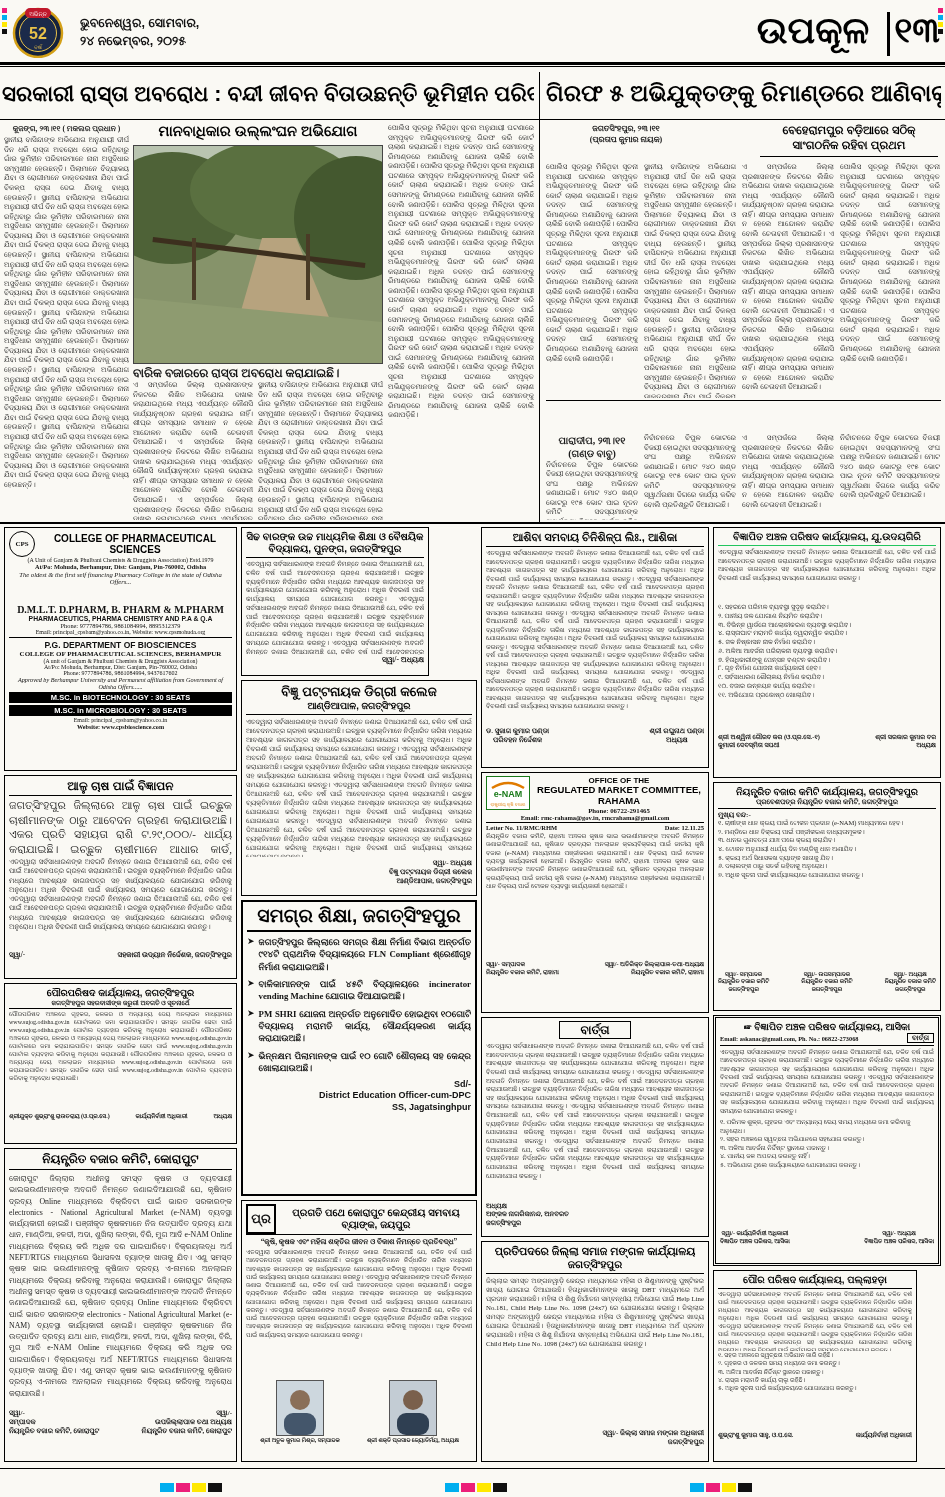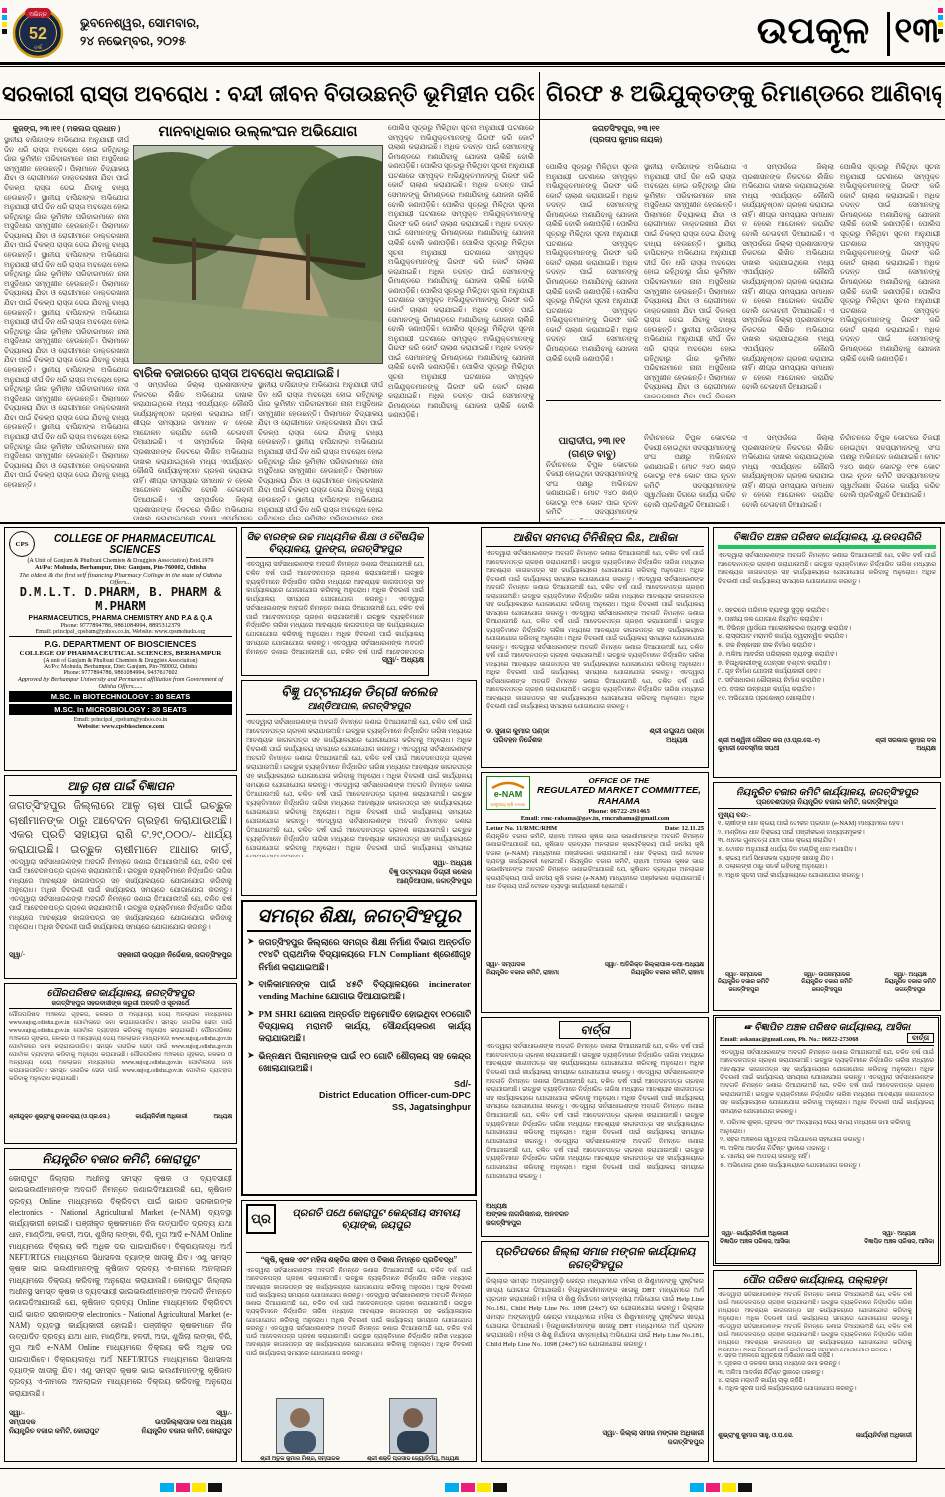--- a/index.html
+++ b/index.html
@@ -6,21 +6,21 @@
   .page{position:relative;width:945px;height:1497px;margin:0 auto;background:#faf9f4;
         font-family:"Liberation Serif",serif;color:#111;overflow:hidden;}
   .abs{position:absolute;box-sizing:border-box;}
   .hl{font-family:"Liberation Sans",sans-serif;font-weight:bold;color:#000;}
   .bt{font-size:7.2px;line-height:1.33;text-align:justify;color:#1c1c1c;overflow:hidden;word-break:break-word;}
   .dl{font-weight:bold;}
   .ctr{text-align:center;}
   .rt{text-align:right;}
   .rule{background:#000;}
   .adbox{border:1px solid #000;overflow:hidden;padding:3px 4px;background:transparent;}
-  .ttl{font-weight:bold;text-align:center;font-family:"Liberation Sans",sans-serif;color:#000;font-style:italic;}
+  .ttl{font-weight:bold;text-align:center;font-family:"Liberation Sans",sans-serif;color:#000;}
   .sig{font-weight:bold;line-height:1.25;}
   .list{white-space:pre-line;}
   .invbar{background:#000;color:#fff;font-weight:bold;text-align:center;font-family:"Liberation Sans",sans-serif;}
   .mark{width:14px;height:9px;display:inline-block;margin-right:2px;}
   .sq{width:5px;height:5px;margin-bottom:2px;}
 </style>
 </head>
 <body>
 
 <div class="page">
@@ -90,20 +90,21 @@
     <span>ସ୍ଥାନୀୟ ବାସିନ୍ଦାଙ୍କ ଅଭିଯୋଗ ଅନୁଯାୟୀ ଦୀର୍ଘ ଦିନ ଧରି ରାସ୍ତା ଅବରୋଧ ହୋଇ ରହିଥିବାରୁ ଗାଁର ଭୂମିହୀନ ପରିବାରମାନେ ନାନା ଅସୁବିଧାର ସମ୍ମୁଖୀନ ହେଉଛନ୍ତି। ପିଲାମାନେ ବିଦ୍ୟାଳୟ ଯିବା ଓ ରୋଗୀମାନେ ଡାକ୍ତରଖାନା ଯିବା ପାଇଁ ବିକଳ୍ପ ରାସ୍ତା ଦେଇ ଯିବାକୁ ବାଧ୍ୟ ହେଉଛନ୍ତି। ସ୍ଥାନୀୟ ବାସିନ୍ଦାଙ୍କ ଅଭିଯୋଗ ଅନୁଯାୟୀ ଦୀର୍ଘ ଦିନ ଧରି ରାସ୍ତା ଅବରୋଧ ହୋଇ ରହିଥିବାରୁ ଗାଁର ଭୂମିହୀନ ପରିବାରମାନେ ନାନା ଅସୁବିଧାର ସମ୍ମୁଖୀନ ହେଉଛନ୍ତି। ପିଲାମାନେ ବିଦ୍ୟାଳୟ ଯିବା ଓ ରୋଗୀମାନେ ଡାକ୍ତରଖାନା ଯିବା ପାଇଁ ବିକଳ୍ପ ରାସ୍ତା ଦେଇ ଯିବାକୁ ବାଧ୍ୟ ହେଉଛନ୍ତି। ସ୍ଥାନୀୟ ବାସିନ୍ଦାଙ୍କ ଅଭିଯୋଗ ଅନୁଯାୟୀ ଦୀର୍ଘ ଦିନ ଧରି ରାସ୍ତା ଅବରୋଧ ହୋଇ ରହିଥିବାରୁ ଗାଁର ଭୂମିହୀନ ପରିବାରମାନେ ନାନା ଅସୁବିଧାର ସମ୍ମୁଖୀନ ହେଉଛନ୍ତି। ପିଲାମାନେ ବିଦ୍ୟାଳୟ ଯିବା ଓ ରୋଗୀମାନେ ଡାକ୍ତରଖାନା ଯିବା ପାଇଁ ବିକଳ୍ପ ରାସ୍ତା ଦେଇ ଯିବାକୁ ବାଧ୍ୟ ହେଉଛନ୍ତି।</span>
   </div>
   <div class="abs bt" style="left:388px;top:124px;width:146px;height:396px">
     <span>ପୋଲିସ ସୂତ୍ରରୁ ମିଳିଥିବା ସୂଚନା ଅନୁଯାୟୀ ଘଟଣାରେ ସମ୍ପୃକ୍ତ ଅଭିଯୁକ୍ତମାନଙ୍କୁ ଗିରଫ କରି କୋର୍ଟ ଚାଲାଣ କରାଯାଇଛି। ଅଧିକ ତଦନ୍ତ ପାଇଁ ସେମାନଙ୍କୁ ରିମାଣ୍ଡରେ ଅଣାଯିବାକୁ ଯୋଜନା ଚାଲିଛି ବୋଲି ଜଣାପଡ଼ିଛି। ପୋଲିସ ସୂତ୍ରରୁ ମିଳିଥିବା ସୂଚନା ଅନୁଯାୟୀ ଘଟଣାରେ ସମ୍ପୃକ୍ତ ଅଭିଯୁକ୍ତମାନଙ୍କୁ ଗିରଫ କରି କୋର୍ଟ ଚାଲାଣ କରାଯାଇଛି। ଅଧିକ ତଦନ୍ତ ପାଇଁ ସେମାନଙ୍କୁ ରିମାଣ୍ଡରେ ଅଣାଯିବାକୁ ଯୋଜନା ଚାଲିଛି ବୋଲି ଜଣାପଡ଼ିଛି। ପୋଲିସ ସୂତ୍ରରୁ ମିଳିଥିବା ସୂଚନା ଅନୁଯାୟୀ ଘଟଣାରେ ସମ୍ପୃକ୍ତ ଅଭିଯୁକ୍ତମାନଙ୍କୁ ଗିରଫ କରି କୋର୍ଟ ଚାଲାଣ କରାଯାଇଛି। ଅଧିକ ତଦନ୍ତ ପାଇଁ ସେମାନଙ୍କୁ ରିମାଣ୍ଡରେ ଅଣାଯିବାକୁ ଯୋଜନା ଚାଲିଛି ବୋଲି ଜଣାପଡ଼ିଛି। ପୋଲିସ ସୂତ୍ରରୁ ମିଳିଥିବା ସୂଚନା ଅନୁଯାୟୀ ଘଟଣାରେ ସମ୍ପୃକ୍ତ ଅଭିଯୁକ୍ତମାନଙ୍କୁ ଗିରଫ କରି କୋର୍ଟ ଚାଲାଣ କରାଯାଇଛି। ଅଧିକ ତଦନ୍ତ ପାଇଁ ସେମାନଙ୍କୁ ରିମାଣ୍ଡରେ ଅଣାଯିବାକୁ ଯୋଜନା ଚାଲିଛି ବୋଲି ଜଣାପଡ଼ିଛି। ପୋଲିସ ସୂତ୍ରରୁ ମିଳିଥିବା ସୂଚନା ଅନୁଯାୟୀ ଘଟଣାରେ ସମ୍ପୃକ୍ତ ଅଭିଯୁକ୍ତମାନଙ୍କୁ ଗିରଫ କରି କୋର୍ଟ ଚାଲାଣ କରାଯାଇଛି। ଅଧିକ ତଦନ୍ତ ପାଇଁ ସେମାନଙ୍କୁ ରିମାଣ୍ଡରେ ଅଣାଯିବାକୁ ଯୋଜନା ଚାଲିଛି ବୋଲି ଜଣାପଡ଼ିଛି। ପୋଲିସ ସୂତ୍ରରୁ ମିଳିଥିବା ସୂଚନା ଅନୁଯାୟୀ ଘଟଣାରେ ସମ୍ପୃକ୍ତ ଅଭିଯୁକ୍ତମାନଙ୍କୁ ଗିରଫ କରି କୋର୍ଟ ଚାଲାଣ କରାଯାଇଛି। ଅଧିକ ତଦନ୍ତ ପାଇଁ ସେମାନଙ୍କୁ ରିମାଣ୍ଡରେ ଅଣାଯିବାକୁ ଯୋଜନା ଚାଲିଛି ବୋଲି ଜଣାପଡ଼ିଛି। ପୋଲିସ ସୂତ୍ରରୁ ମିଳିଥିବା ସୂଚନା ଅନୁଯାୟୀ ଘଟଣାରେ ସମ୍ପୃକ୍ତ ଅଭିଯୁକ୍ତମାନଙ୍କୁ ଗିରଫ କରି କୋର୍ଟ ଚାଲାଣ କରାଯାଇଛି। ଅଧିକ ତଦନ୍ତ ପାଇଁ ସେମାନଙ୍କୁ ରିମାଣ୍ଡରେ ଅଣାଯିବାକୁ ଯୋଜନା ଚାଲିଛି ବୋଲି ଜଣାପଡ଼ିଛି।</span>
   </div>
 
   <div class="abs ctr dl" style="left:546px;top:124px;width:160px;font-size:8px;line-height:1.35">
     <div>ଜଗତସିଂହପୁର, ୨୩।୧୧</div>
     <div>(ପ୍ରତାପ କୁମାର ନାୟକ)</div>
   </div>
+  <div class="abs hl ctr" style="left:760px;top:123px;width:178px;font-size:11.5px;line-height:1.3;border-bottom:1px solid #000;padding-bottom:3px">ବେହେରାମପୁର ବଡ଼ିଆରେ ସଠିକ୍ ସାଂଗଠନିକ ରହିବା ପ୍ରଥମ</div>
   <div class="abs bt" style="left:546px;top:163px;width:92px;height:235px">
     <span>ପୋଲିସ ସୂତ୍ରରୁ ମିଳିଥିବା ସୂଚନା ଅନୁଯାୟୀ ଘଟଣାରେ ସମ୍ପୃକ୍ତ ଅଭିଯୁକ୍ତମାନଙ୍କୁ ଗିରଫ କରି କୋର୍ଟ ଚାଲାଣ କରାଯାଇଛି। ଅଧିକ ତଦନ୍ତ ପାଇଁ ସେମାନଙ୍କୁ ରିମାଣ୍ଡରେ ଅଣାଯିବାକୁ ଯୋଜନା ଚାଲିଛି ବୋଲି ଜଣାପଡ଼ିଛି। ପୋଲିସ ସୂତ୍ରରୁ ମିଳିଥିବା ସୂଚନା ଅନୁଯାୟୀ ଘଟଣାରେ ସମ୍ପୃକ୍ତ ଅଭିଯୁକ୍ତମାନଙ୍କୁ ଗିରଫ କରି କୋର୍ଟ ଚାଲାଣ କରାଯାଇଛି। ଅଧିକ ତଦନ୍ତ ପାଇଁ ସେମାନଙ୍କୁ ରିମାଣ୍ଡରେ ଅଣାଯିବାକୁ ଯୋଜନା ଚାଲିଛି ବୋଲି ଜଣାପଡ଼ିଛି। ପୋଲିସ ସୂତ୍ରରୁ ମିଳିଥିବା ସୂଚନା ଅନୁଯାୟୀ ଘଟଣାରେ ସମ୍ପୃକ୍ତ ଅଭିଯୁକ୍ତମାନଙ୍କୁ ଗିରଫ କରି କୋର୍ଟ ଚାଲାଣ କରାଯାଇଛି। ଅଧିକ ତଦନ୍ତ ପାଇଁ ସେମାନଙ୍କୁ ରିମାଣ୍ଡରେ ଅଣାଯିବାକୁ ଯୋଜନା ଚାଲିଛି ବୋଲି ଜଣାପଡ଼ିଛି।</span>
   </div>
   <div class="abs bt" style="left:644px;top:163px;width:92px;height:235px">
     <span>ସ୍ଥାନୀୟ ବାସିନ୍ଦାଙ୍କ ଅଭିଯୋଗ ଅନୁଯାୟୀ ଦୀର୍ଘ ଦିନ ଧରି ରାସ୍ତା ଅବରୋଧ ହୋଇ ରହିଥିବାରୁ ଗାଁର ଭୂମିହୀନ ପରିବାରମାନେ ନାନା ଅସୁବିଧାର ସମ୍ମୁଖୀନ ହେଉଛନ୍ତି। ପିଲାମାନେ ବିଦ୍ୟାଳୟ ଯିବା ଓ ରୋଗୀମାନେ ଡାକ୍ତରଖାନା ଯିବା ପାଇଁ ବିକଳ୍ପ ରାସ୍ତା ଦେଇ ଯିବାକୁ ବାଧ୍ୟ ହେଉଛନ୍ତି। ସ୍ଥାନୀୟ ବାସିନ୍ଦାଙ୍କ ଅଭିଯୋଗ ଅନୁଯାୟୀ ଦୀର୍ଘ ଦିନ ଧରି ରାସ୍ତା ଅବରୋଧ ହୋଇ ରହିଥିବାରୁ ଗାଁର ଭୂମିହୀନ ପରିବାରମାନେ ନାନା ଅସୁବିଧାର ସମ୍ମୁଖୀନ ହେଉଛନ୍ତି। ପିଲାମାନେ ବିଦ୍ୟାଳୟ ଯିବା ଓ ରୋଗୀମାନେ ଡାକ୍ତରଖାନା ଯିବା ପାଇଁ ବିକଳ୍ପ ରାସ୍ତା ଦେଇ ଯିବାକୁ ବାଧ୍ୟ ହେଉଛନ୍ତି। ସ୍ଥାନୀୟ ବାସିନ୍ଦାଙ୍କ ଅଭିଯୋଗ ଅନୁଯାୟୀ ଦୀର୍ଘ ଦିନ ଧରି ରାସ୍ତା ଅବରୋଧ ହୋଇ ରହିଥିବାରୁ ଗାଁର ଭୂମିହୀନ ପରିବାରମାନେ ନାନା ଅସୁବିଧାର ସମ୍ମୁଖୀନ ହେଉଛନ୍ତି। ପିଲାମାନେ ବିଦ୍ୟାଳୟ ଯିବା ଓ ରୋଗୀମାନେ ଡାକ୍ତରଖାନା ଯିବା ପାଇଁ ବିକଳ୍ପ ରାସ୍ତା ଦେଇ ଯିବାକୁ ବାଧ୍ୟ ହେଉଛନ୍ତି।</span>
   </div>
   <div class="abs bt" style="left:742px;top:163px;width:92px;height:235px">
     <span>ଏ ସମ୍ପର୍କରେ ଜିଲ୍ଲା ପ୍ରଶାସନଙ୍କ ନିକଟରେ ଲିଖିତ ଅଭିଯୋଗ ଦାଖଲ କରାଯାଇଥିଲେ ମଧ୍ୟ ଏପର୍ଯ୍ୟନ୍ତ କୌଣସି କାର୍ଯ୍ୟାନୁଷ୍ଠାନ ଗ୍ରହଣ କରାଯାଇ ନାହିଁ। ଶୀଘ୍ର ସମସ୍ୟାର ସମାଧାନ ନ ହେଲେ ଆନ୍ଦୋଳନ କରାଯିବ ବୋଲି ଚେତାବନୀ ଦିଆଯାଇଛି। ଏ ସମ୍ପର୍କରେ ଜିଲ୍ଲା ପ୍ରଶାସନଙ୍କ ନିକଟରେ ଲିଖିତ ଅଭିଯୋଗ ଦାଖଲ କରାଯାଇଥିଲେ ମଧ୍ୟ ଏପର୍ଯ୍ୟନ୍ତ କୌଣସି କାର୍ଯ୍ୟାନୁଷ୍ଠାନ ଗ୍ରହଣ କରାଯାଇ ନାହିଁ। ଶୀଘ୍ର ସମସ୍ୟାର ସମାଧାନ ନ ହେଲେ ଆନ୍ଦୋଳନ କରାଯିବ ବୋଲି ଚେତାବନୀ ଦିଆଯାଇଛି। ଏ ସମ୍ପର୍କରେ ଜିଲ୍ଲା ପ୍ରଶାସନଙ୍କ ନିକଟରେ ଲିଖିତ ଅଭିଯୋଗ ଦାଖଲ କରାଯାଇଥିଲେ ମଧ୍ୟ ଏପର୍ଯ୍ୟନ୍ତ କୌଣସି କାର୍ଯ୍ୟାନୁଷ୍ଠାନ ଗ୍ରହଣ କରାଯାଇ ନାହିଁ। ଶୀଘ୍ର ସମସ୍ୟାର ସମାଧାନ ନ ହେଲେ ଆନ୍ଦୋଳନ କରାଯିବ ବୋଲି ଚେତାବନୀ ଦିଆଯାଇଛି।</span>
   </div>
   <div class="abs bt" style="left:840px;top:163px;width:100px;height:235px">
@@ -128,21 +129,21 @@
   <div class="abs rule" style="left:0;top:522px;width:945px;height:2px"></div>
 
   <div class="abs adbox" style="left:4px;top:527px;width:233px;height:244px">
     <div style="display:flex;align-items:center;gap:3px">
       <div style="width:24px;height:24px;border:1.5px solid #000;border-radius:50%;font-size:7px;font-weight:bold;display:flex;align-items:center;justify-content:center;flex:0 0 auto">CPS</div>
       <div class="ttl" style="font-size:10px;line-height:1.15;flex:1">COLLEGE OF PHARMACEUTICAL SCIENCES</div>
     </div>
     <div class="ctr" style="font-size:6px">(A Unit of Ganjam &amp; Phulbani Chemists &amp; Druggists Association)  Estd.1979</div>
     <div class="ctr dl" style="font-size:6.3px">At/Po: Mohuda, Berhampur, Dist: Ganjam, Pin-760002, Odisha</div>
     <div class="ctr" style="font-size:6.6px;font-style:italic;margin-top:1px">The oldest &amp; the first self financing Pharmacy College in the state of Odisha Offers...</div>
-    <div class="ctr dl" style="font-size:12px;margin-top:1px;font-family:Liberation Mono, monospace">D.M.L.T. D.PHARM, B. PHARM &amp; M.PHARM</div>
+    <div class="ctr dl" style="font-size:10px;margin-top:19px;font-family:Liberation Serif, serif">D.M.L.T. D.PHARM, B. PHARM &amp; M.PHARM</div>
     <div class="ctr dl" style="font-size:6.8px;font-family:'Liberation Sans',sans-serif">PHARMACEUTICS, PHARMA CHEMISTRY AND P.A &amp; Q.A</div>
     <div class="ctr" style="font-size:6.3px">Phone: 9777894786, 9861084994, 8895312379</div>
     <div class="ctr" style="font-size:6px">Email: principal_cpsbam@yahoo.co.in, Website: www.cpsmohuda.org</div>
     <div style="border-top:1px solid #000;margin:2px 0"></div>
     <div class="ctr dl" style="font-size:8.5px;font-family:'Liberation Sans',sans-serif">P.G. DEPARTMENT OF BIOSCIENCES</div>
     <div class="ctr dl" style="font-size:7px">COLLEGE OF PHARMACEUTICAL SCIENCES, BERHAMPUR</div>
     <div class="ctr" style="font-size:5.8px">(A unit of Ganjam &amp; Phulbani Chemists &amp; Druggists Association)</div>
     <div class="ctr" style="font-size:6px">At/Po: Mohuda, Berhampur, Dist: Ganjam, Pin-760002, Odisha</div>
     <div class="ctr" style="font-size:6px">Phone: 9777894786, 9861084994, 9437617602</div>
     <div class="ctr" style="font-size:6.2px;font-style:italic">Approved by Berhampur University and Permanent affiliation from Government of Odisha Offers......</div>
@@ -168,21 +169,21 @@
         <div>ପରିବହନ ନିର୍ଦ୍ଦେଶକ</div>
       </div>
       <div class="sig ctr" style="font-size:7px">
         <div>ଶ୍ରୀ ରଘୁନାଥ ପଣ୍ଡା</div>
         <div>ଅଧ୍ୟକ୍ଷ</div>
       </div>
     </div>
   </div>
 
   <div class="abs adbox" style="left:713px;top:527px;width:228px;height:251px">
-    <div class="ttl" style="font-size:10px;border-bottom:4px solid #22c55e;padding-bottom:2px;margin-bottom:2px">ବିଜ୍ଞାପିତ ଅଞ୍ଚଳ ପରିଷଦ କାର୍ଯ୍ୟାଳୟ, ଯୁ.ଉଦୟଗିରି</div>
+    <div class="ttl" style="font-size:10px;border-bottom:1px solid #22c55e;padding-bottom:2px;margin-bottom:2px">ବିଜ୍ଞାପିତ ଅଞ୍ଚଳ ପରିଷଦ କାର୍ଯ୍ୟାଳୟ, ଯୁ.ଉଦୟଗିରି</div>
     <div class="bt" style="font-size:6.4px;height:55px">ଏତଦ୍ୱାରା ସର୍ବସାଧାରଣଙ୍କ ଅବଗତି ନିମନ୍ତେ ଜଣାଇ ଦିଆଯାଉଅଛି ଯେ, ଚଳିତ ବର୍ଷ ପାଇଁ ଆବେଦନପତ୍ର ଗ୍ରହଣ କରାଯାଉଅଛି। ଇଚ୍ଛୁକ ବ୍ୟକ୍ତିମାନେ ନିର୍ଦ୍ଧାରିତ ତାରିଖ ମଧ୍ୟରେ ଆବଶ୍ୟକ କାଗଜପତ୍ର ସହ କାର୍ଯ୍ୟାଳୟରେ ଯୋଗାଯୋଗ କରିବାକୁ ଅନୁରୋଧ। ଅଧିକ ବିବରଣୀ ପାଇଁ କାର୍ଯ୍ୟାଳୟ ସମୟରେ ଯୋଗାଯୋଗ କରନ୍ତୁ।</div>
     <div class="bt list" style="font-size:6.6px;height:128px;text-align:left">୧. ସହରରେ ପରିମଳ ବ୍ୟବସ୍ଥା ସୁଦୃଢ଼ କରାଯିବ।
 ୨. ପାନୀୟ ଜଳ ଯୋଗାଣ ନିୟମିତ କରାଯିବ।
 ୩. ବିଭିନ୍ନ ୱାର୍ଡରେ ଆଲୋକୀକରଣ ବ୍ୟବସ୍ଥା କରାଯିବ।
 ୪. ରାସ୍ତାଘାଟ ମରାମତି କାର୍ଯ୍ୟ ତ୍ୱରାନ୍ୱିତ କରାଯିବ।
 ୫. ଜଳ ନିଷ୍କାସନ ନାଳ ନିର୍ମାଣ କରାଯିବ।
 ୬. ଅଳିଆ ଆବର୍ଜନା ପରିଚାଳନା ବ୍ୟବସ୍ଥା କରାଯିବ।
 ୭. ହିତାଧିକାରୀଙ୍କୁ ପେନ୍ସନ ବଣ୍ଟନ କରାଯିବ।
 ୮. ଗୃହ ନିର୍ମାଣ ଯୋଜନା କାର୍ଯ୍ୟକାରୀ ହେବ।
 ୯. ସର୍ବସାଧାରଣ ଶୌଚାଳୟ ନିର୍ମାଣ କରାଯିବ।
@@ -373,21 +374,21 @@
       </div>
       <div class="sig rt" style="font-size:7px">
         <div>ସ୍ୱା/-</div>
         <div>ଉପଜିଲ୍ଲାପାଳ ତଥା ଅଧ୍ୟକ୍ଷ</div>
         <div>ନିୟନ୍ତ୍ରିତ ବଜାର କମିଟି, କୋରାପୁଟ</div>
       </div>
     </div>
   </div>
 
   <div class="abs adbox" style="left:241px;top:1200px;width:236px;height:262px">
-    <div style="display:flex;gap:4px;align-items:center;border-bottom:1px solid #000;padding-bottom:18px;margin-bottom:2px">
+    <div style="display:flex;gap:4px;align-items:center;border-bottom:1px solid #000;padding-bottom:0;margin-bottom:2px">
       <div style="width:26px;height:26px;border:2px solid #000;font-size:13px;font-weight:bold;display:flex;align-items:center;justify-content:center;flex:0 0 auto">ପ୍ର</div>
       <div class="ttl" style="font-size:10px;line-height:1.25;flex:1">ପ୍ରଗତି ପଥେ କୋରାପୁଟ କେନ୍ଦ୍ରୀୟ ସମବାୟ ବ୍ୟାଙ୍କ, ଜୟପୁର</div>
     </div>
     <div class="ctr dl" style="font-size:7.3px;margin-bottom:2px">“କୃଷି, କୃଷକ ଏବଂ ମହିଳା ଶକ୍ତିର ଜୀବନ ଓ ବିକାଶ ନିମନ୍ତେ ପ୍ରତିବଦ୍ଧ”</div>
     <div class="bt" style="font-size:6.2px;height:128px">ଏତଦ୍ୱାରା ସର୍ବସାଧାରଣଙ୍କ ଅବଗତି ନିମନ୍ତେ ଜଣାଇ ଦିଆଯାଉଅଛି ଯେ, ଚଳିତ ବର୍ଷ ପାଇଁ ଆବେଦନପତ୍ର ଗ୍ରହଣ କରାଯାଉଅଛି। ଇଚ୍ଛୁକ ବ୍ୟକ୍ତିମାନେ ନିର୍ଦ୍ଧାରିତ ତାରିଖ ମଧ୍ୟରେ ଆବଶ୍ୟକ କାଗଜପତ୍ର ସହ କାର୍ଯ୍ୟାଳୟରେ ଯୋଗାଯୋଗ କରିବାକୁ ଅନୁରୋଧ। ଅଧିକ ବିବରଣୀ ପାଇଁ କାର୍ଯ୍ୟାଳୟ ସମୟରେ ଯୋଗାଯୋଗ କରନ୍ତୁ। ଏତଦ୍ୱାରା ସର୍ବସାଧାରଣଙ୍କ ଅବଗତି ନିମନ୍ତେ ଜଣାଇ ଦିଆଯାଉଅଛି ଯେ, ଚଳିତ ବର୍ଷ ପାଇଁ ଆବେଦନପତ୍ର ଗ୍ରହଣ କରାଯାଉଅଛି। ଇଚ୍ଛୁକ ବ୍ୟକ୍ତିମାନେ ନିର୍ଦ୍ଧାରିତ ତାରିଖ ମଧ୍ୟରେ ଆବଶ୍ୟକ କାଗଜପତ୍ର ସହ କାର୍ଯ୍ୟାଳୟରେ ଯୋଗାଯୋଗ କରିବାକୁ ଅନୁରୋଧ। ଅଧିକ ବିବରଣୀ ପାଇଁ କାର୍ଯ୍ୟାଳୟ ସମୟରେ ଯୋଗାଯୋଗ କରନ୍ତୁ। ଏତଦ୍ୱାରା ସର୍ବସାଧାରଣଙ୍କ ଅବଗତି ନିମନ୍ତେ ଜଣାଇ ଦିଆଯାଉଅଛି ଯେ, ଚଳିତ ବର୍ଷ ପାଇଁ ଆବେଦନପତ୍ର ଗ୍ରହଣ କରାଯାଉଅଛି। ଇଚ୍ଛୁକ ବ୍ୟକ୍ତିମାନେ ନିର୍ଦ୍ଧାରିତ ତାରିଖ ମଧ୍ୟରେ ଆବଶ୍ୟକ କାଗଜପତ୍ର ସହ କାର୍ଯ୍ୟାଳୟରେ ଯୋଗାଯୋଗ କରିବାକୁ ଅନୁରୋଧ। ଅଧିକ ବିବରଣୀ ପାଇଁ କାର୍ଯ୍ୟାଳୟ ସମୟରେ ଯୋଗାଯୋଗ କରନ୍ତୁ।</div>
     <div style="display:flex;justify-content:space-around;margin-top:4px">
       <div style="width:90px">
         <svg width="46" height="54" viewBox="0 0 46 54" style="display:block;margin:0 auto;border:1px solid #555">
           <rect width="46" height="54" fill="#cdd7de"></rect>
           <circle cx="23" cy="19" r="10" fill="#8a6f58"></circle>

